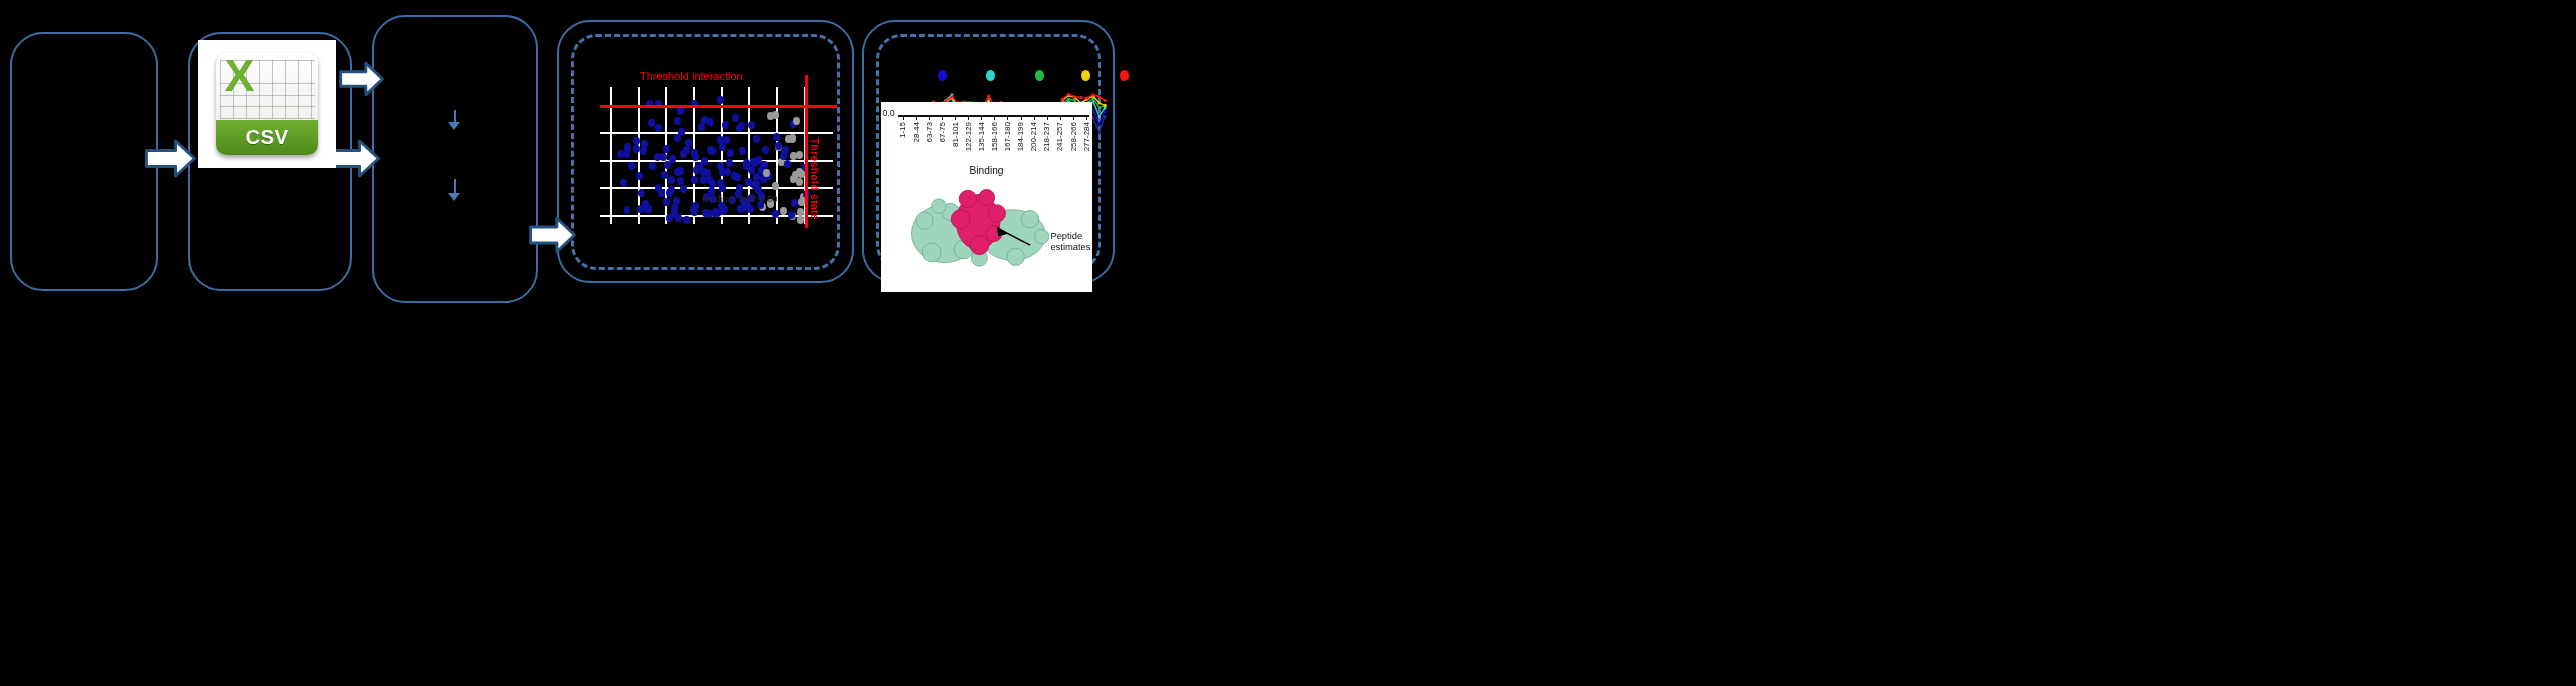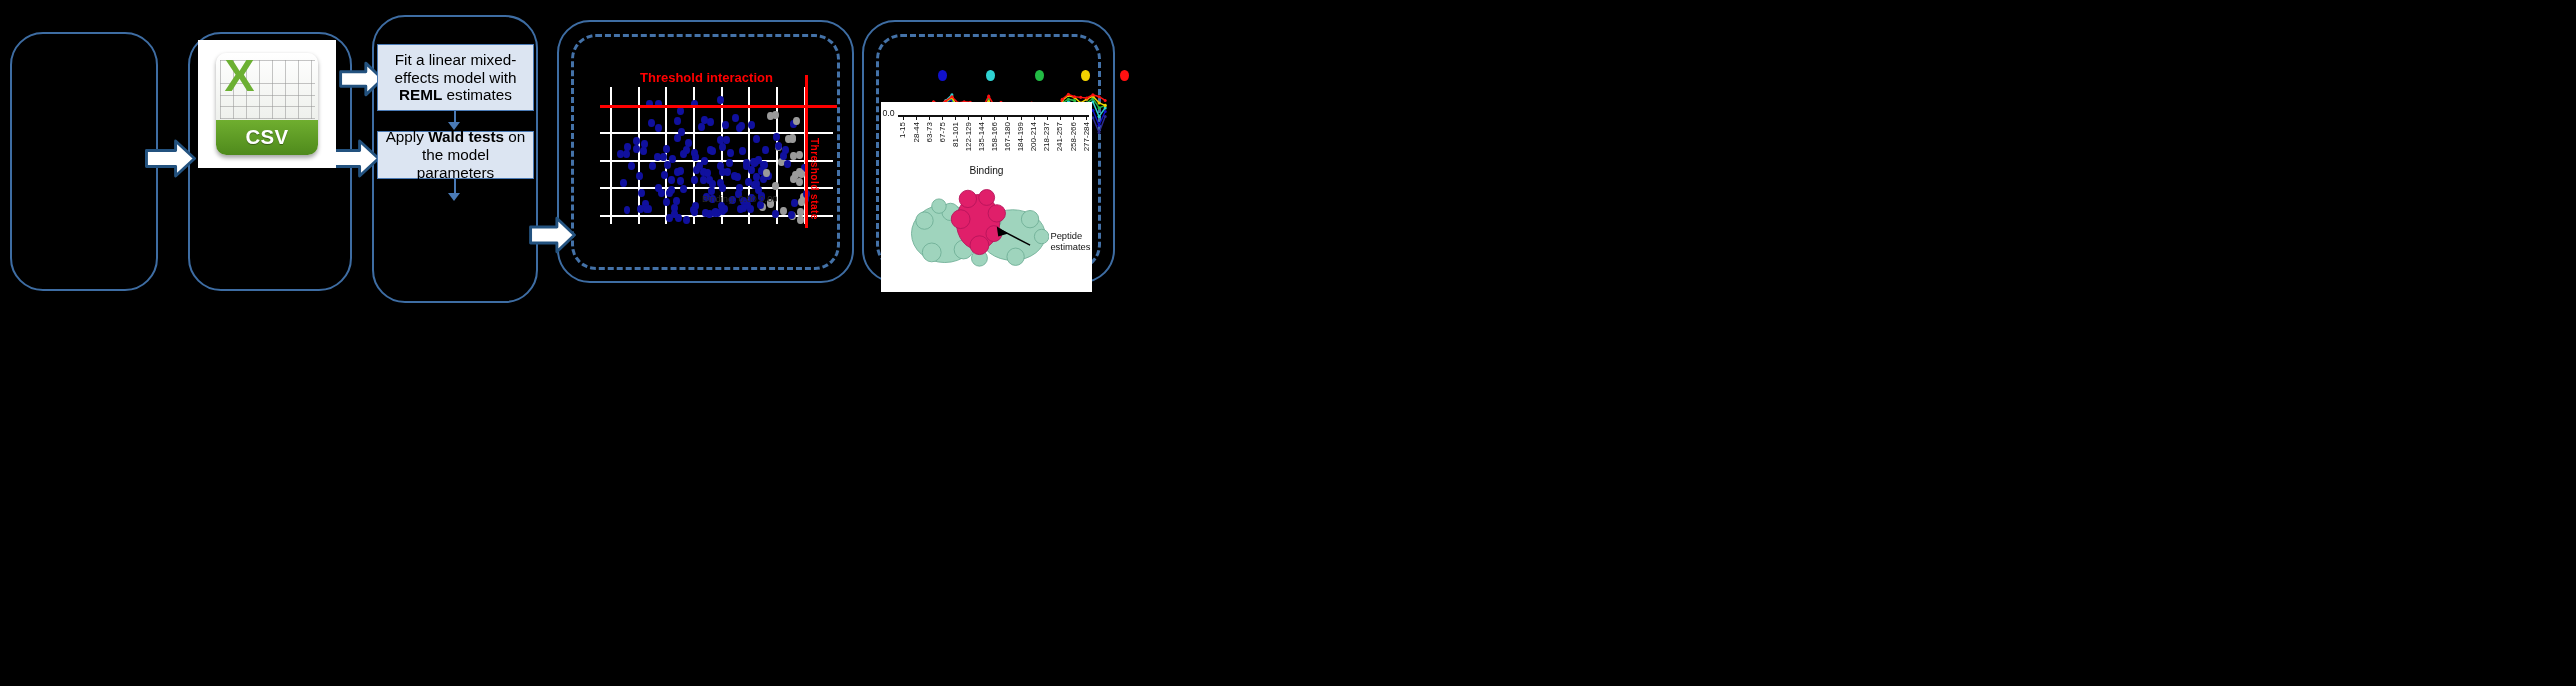--- a/index.html
+++ b/index.html
@@ -54,21 +54,21 @@
   .vconn{position:absolute;width:2.2px;background:#4a7ab5;}
   .vhead{position:absolute;width:0;height:0;border-left:6.5px solid transparent;
          border-right:6.5px solid transparent;border-top:8px solid #4a7ab5;}
 
   
   .barrow{position:absolute;}
   .barrow svg{display:block;}
 
   
   .scatter-wrap{position:absolute;left:600px;top:87px;width:233px;height:137px;background:#000;}
-  .scatter-title{position:absolute;left:640px;top:70px;color:#ff0000;font-size:13px;font-weight:700;
+  .scatter-title{position:absolute;left:640px;top:70px;color:#ff0000;font-size:11px;font-weight:400;
                  font-family:"Liberation Sans",sans-serif;white-space:nowrap;}
   .sgrid{position:absolute;inset:0;}
   .sgrid .gl{position:absolute;background:#ffffff;}
   .sgrid .gl.h{left:0;right:0;height:2.2px;}
   .sgrid .gl.v{top:0;bottom:0;width:2.2px;}
   .dot{position:absolute;width:6.5px;height:8px;border-radius:50%;}
   .dot.blue{background:#10109e;}
   .dot.grey{background:#9a9a9a;}
   .hline{position:absolute;left:0;right:-4.4px;height:2.9px;background:#ff0000;}
   .vline{position:absolute;top:-11.6px;bottom:-4.4px;width:2.9px;background:#ff0000;}
@@ -133,34 +133,21 @@
       <div class="csv-grid">
         <div class="lines"></div>
       </div>
       <div class="csv-x">X</div>
       <div class="csv-band">
         <span>CSV</span>
       </div>
     </div>
   </div>
 
-  <div class="pbox" id="pbox1">
-    <div>
-      <span>Fit a linear mixed-</span><br>
-      <span>effects model with</span><br>
-      <b>REML</b><span> estimates</span>
-    </div>
-  </div>
-
-  <div class="pbox" id="pbox2">
-    <div>
-      <span>Apply </span><b>Wald tests</b><span> on</span><br>
-      <span>the model parameters</span>
-    </div>
-  </div>
+
 
 
   <div class="vconn" style="left:454px;top:110px;height:12.4px;"></div>
   <div class="vhead" style="left:448px;top:122px;"></div>
   <div class="vconn" style="left:454px;top:179px;height:15.3px;"></div>
   <div class="vhead" style="left:448px;top:193px;"></div>
 
   <div class="scatter-title">Threshold interaction</div>
   <div class="scatter-wrap">
     <div class="sgrid" id="sgrid">

